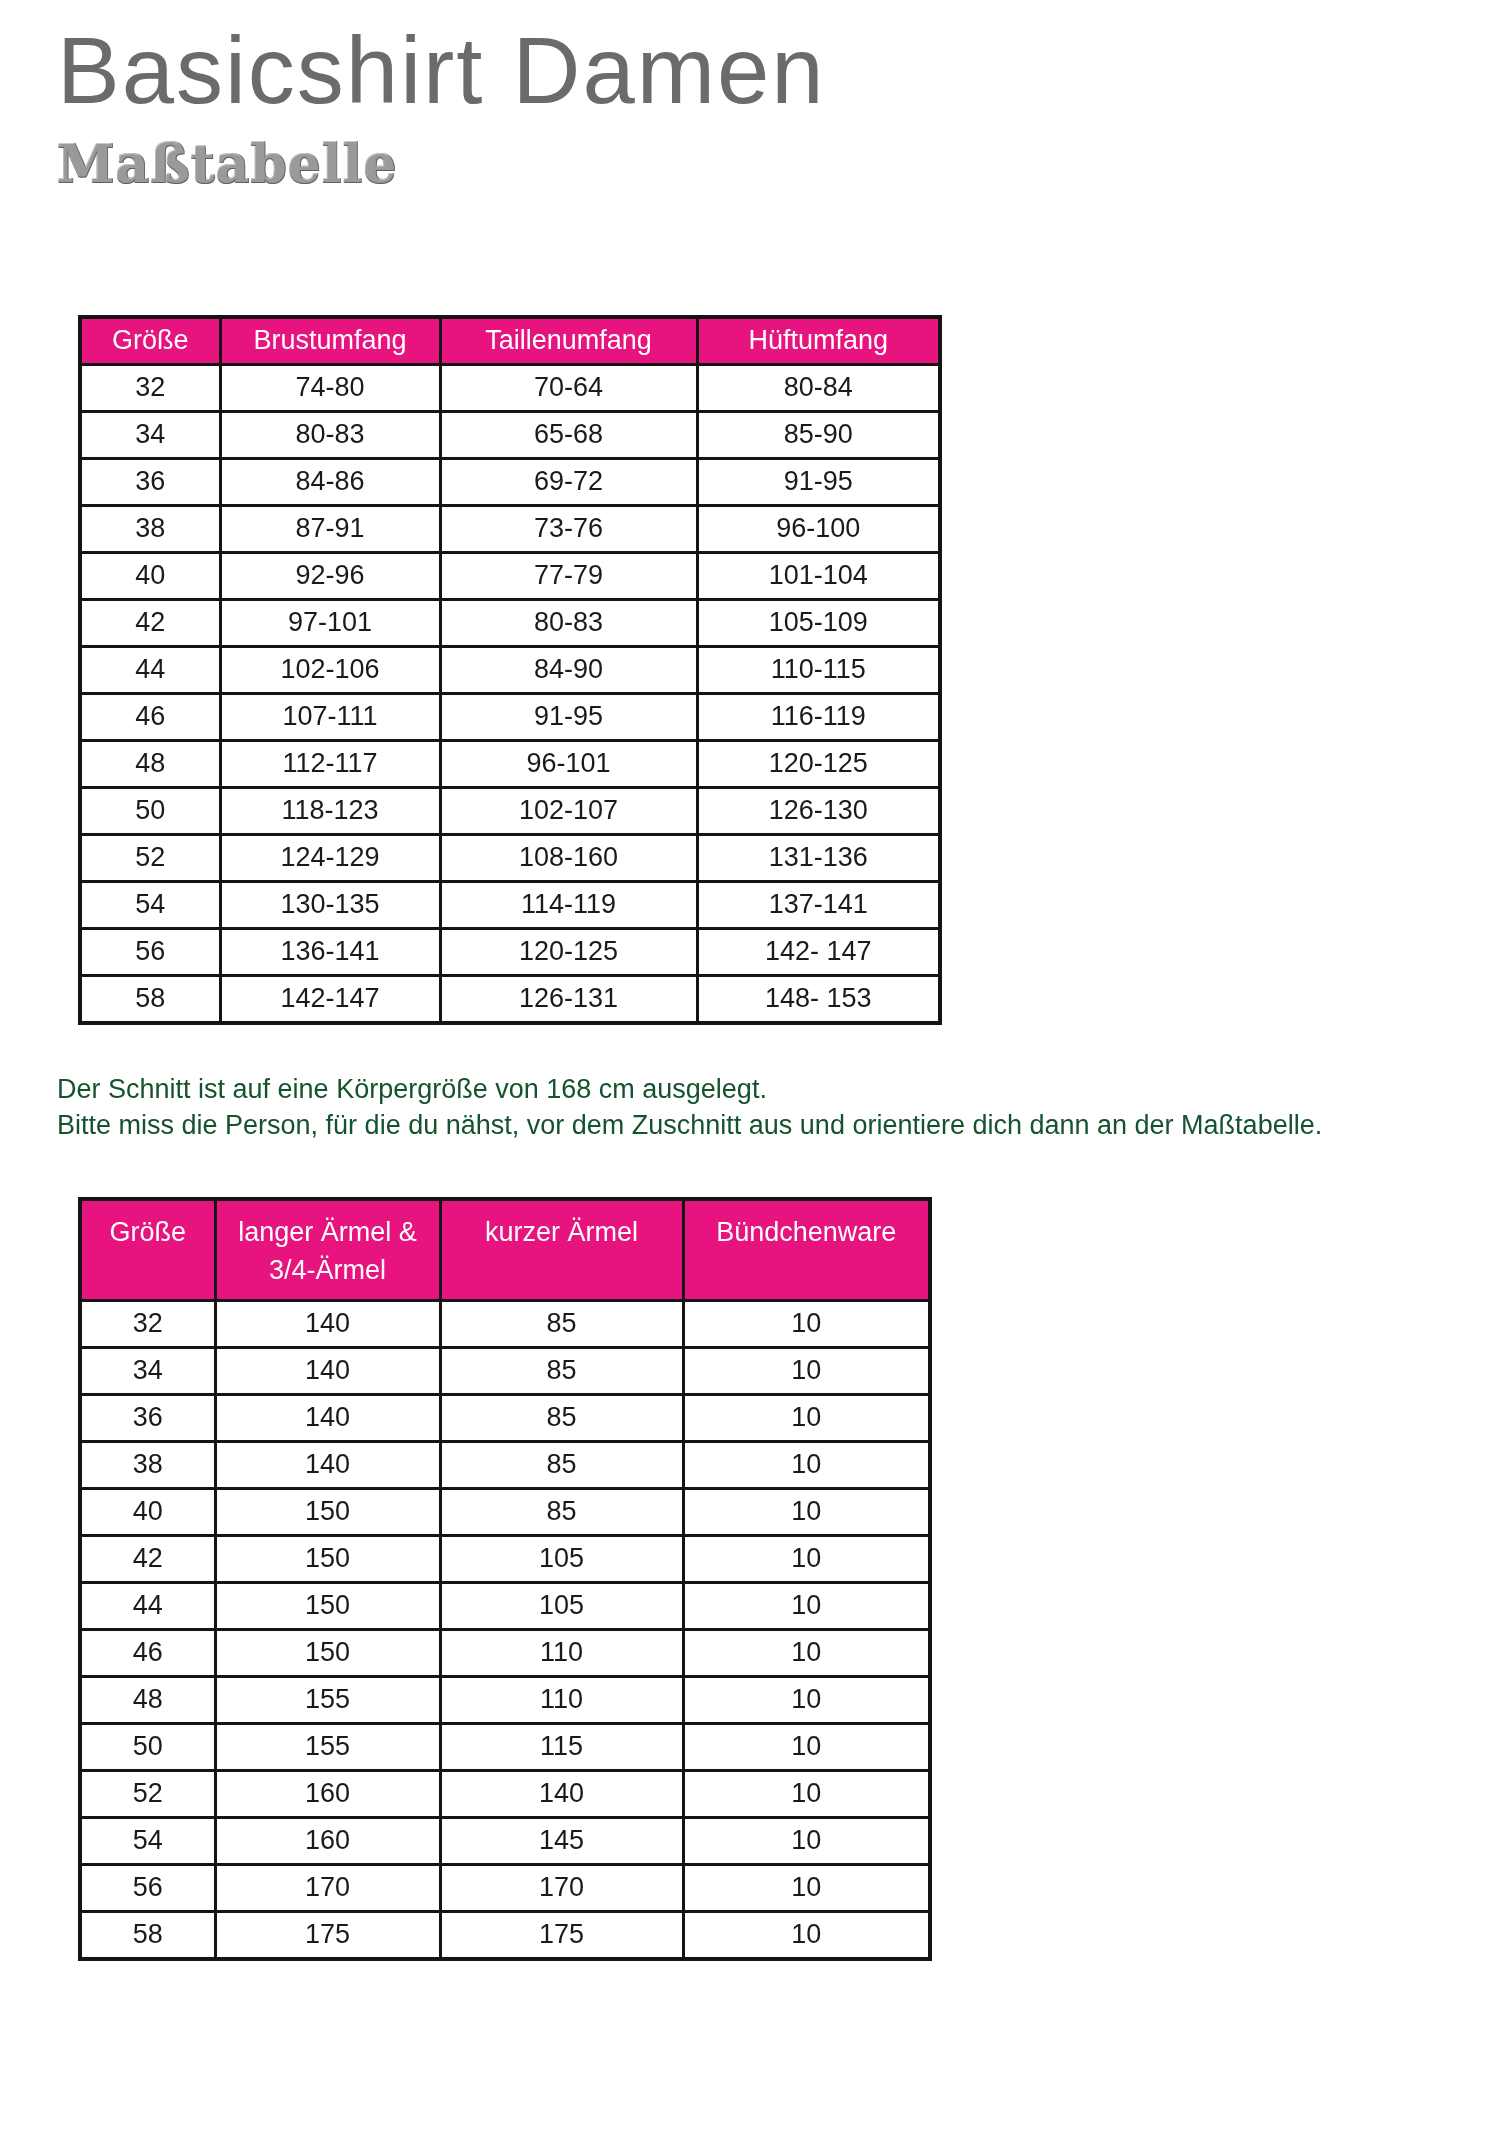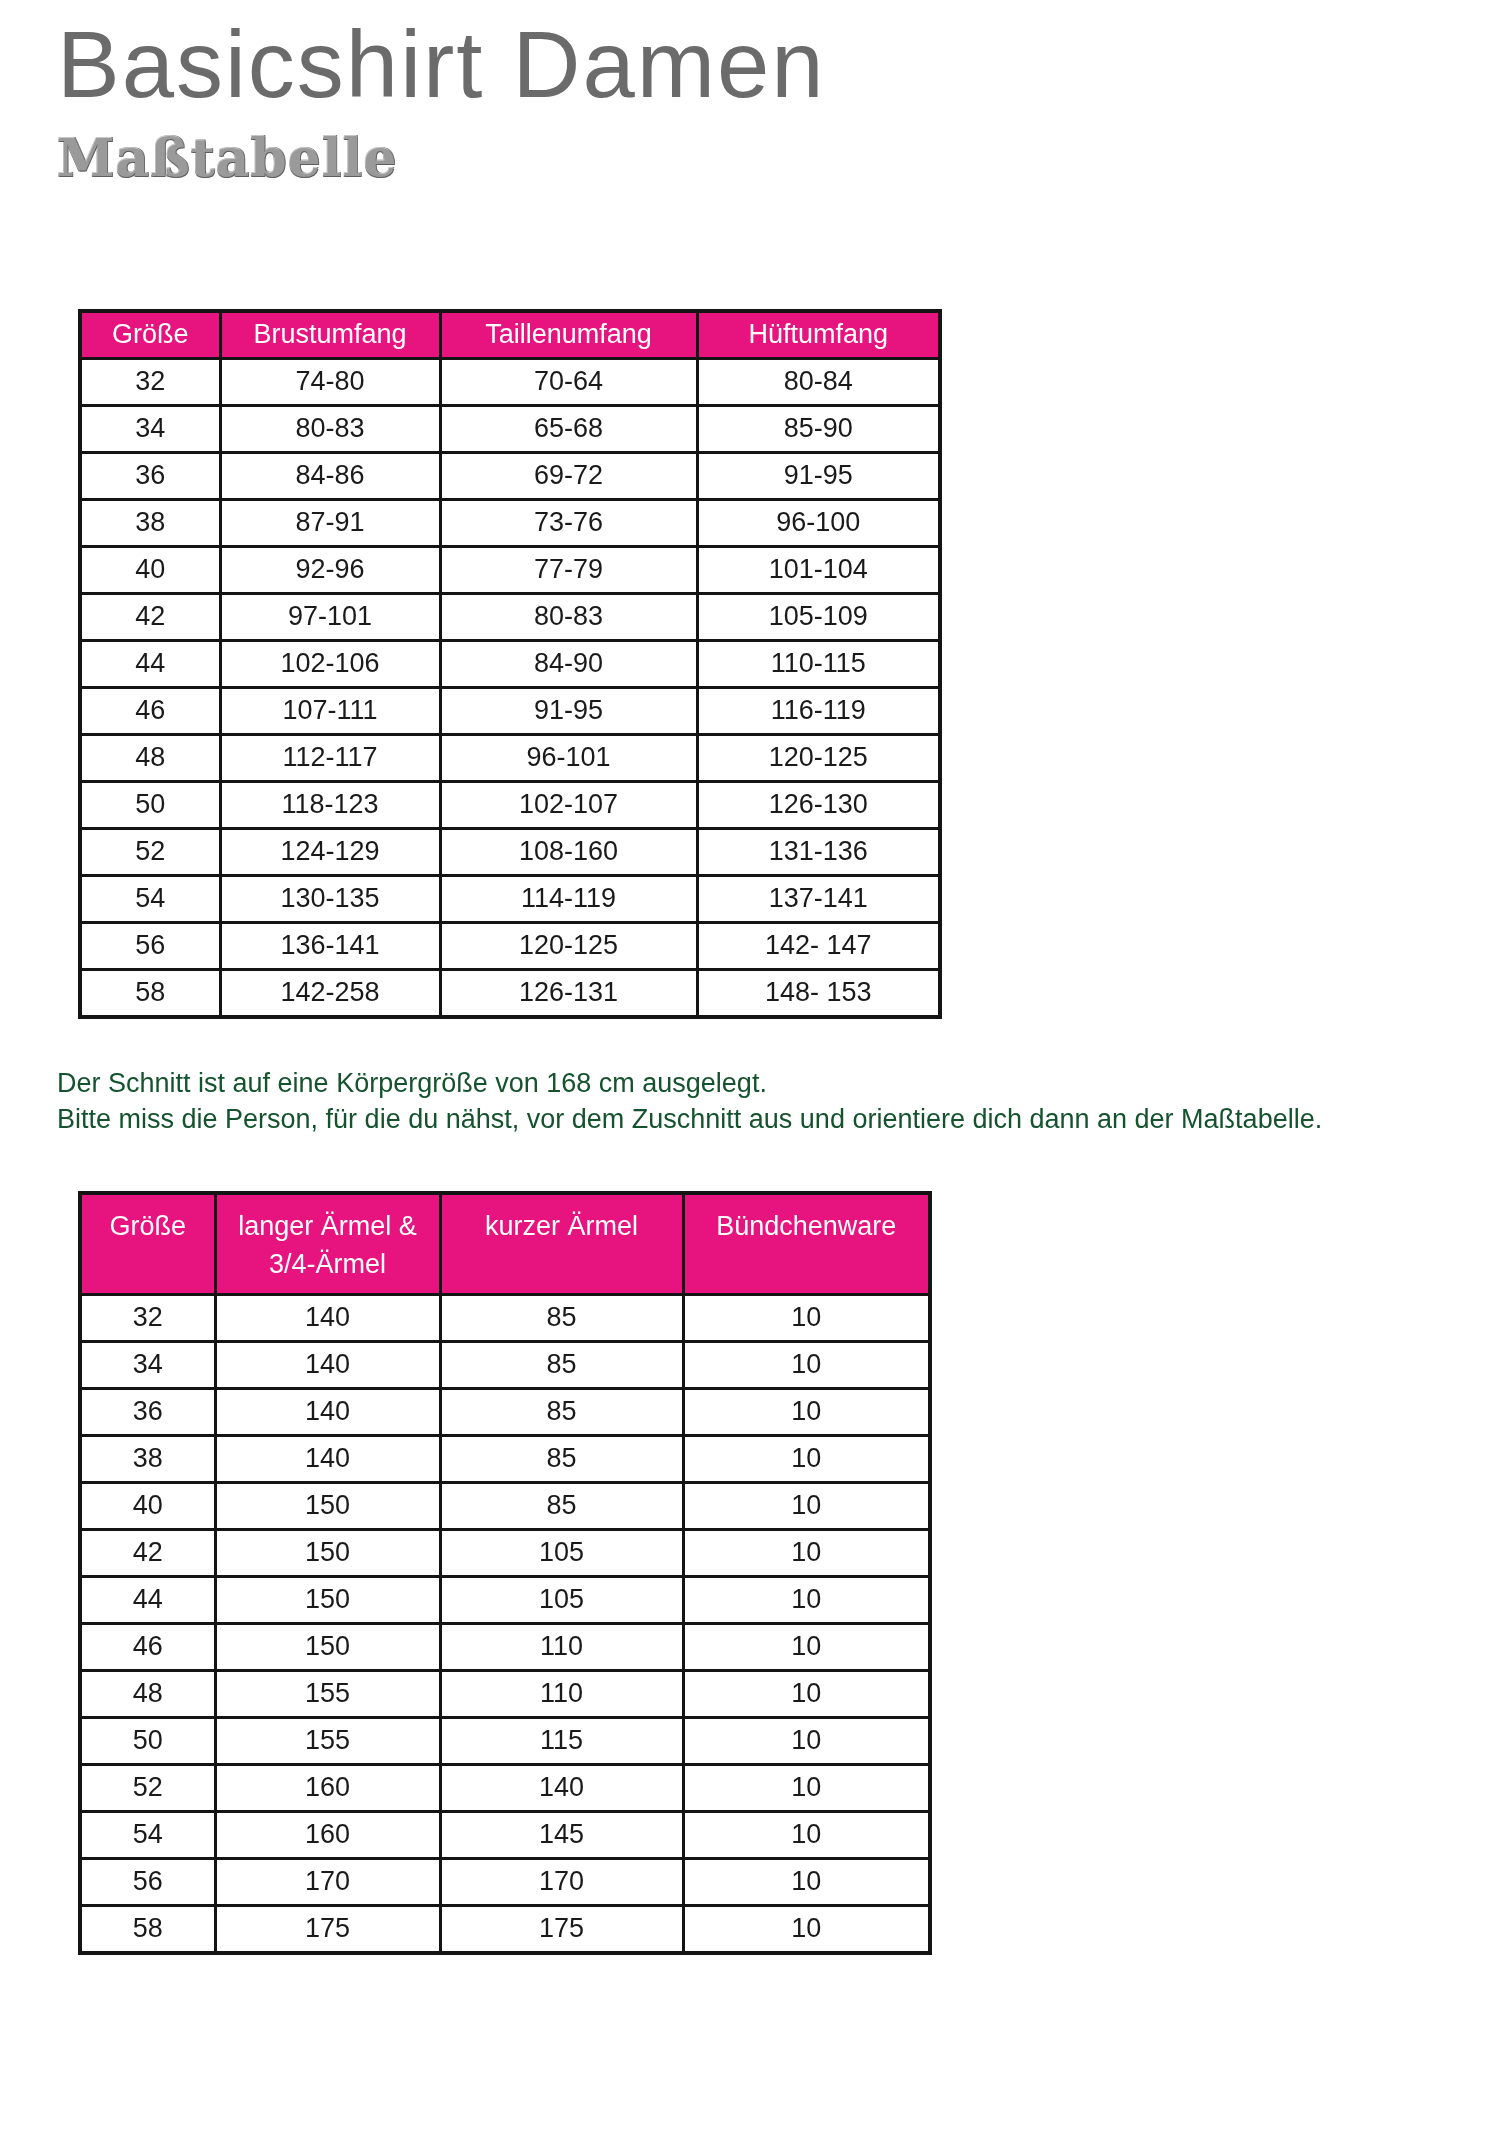--- a/index.html
+++ b/index.html
@@ -2,21 +2,21 @@
 <html><head>
 <meta charset="utf-8">
 <style>
   html, body { margin: 0; padding: 0; background: #ffffff; }
   body {
     width: 1496px; height: 2155px;
     font-family: "Liberation Sans", sans-serif;
     color: #1a1a1a;
     overflow: hidden;
   }
-  .page { padding-top: 14px; }
+  .page { padding-top: 20px; }
 
   
   .doc-title {
     margin: 0 0 0 57px;
     font-size: 94px;
     font-weight: normal;
     letter-spacing: 2px;
     color: #6b6b6b;
     line-height: 1.08;
   }
@@ -181,21 +181,21 @@
           <td>137-141</td>
         </tr>
         <tr>
           <td>56</td>
           <td>136-141</td>
           <td>120-125</td>
           <td>142- 147</td>
         </tr>
         <tr>
           <td>58</td>
-          <td>142-258</td>
+          <td>142-147</td>
           <td>126-131</td>
           <td>148- 153</td>
         </tr>
       </tbody>
     </table>
 
   <div class="note">
     <div>Der Schnitt ist auf eine Körpergröße von 168 cm ausgelegt.</div>
     <div>Bitte miss die Person, für die du nähst, vor dem Zuschnitt aus und orientiere dich dann an der Maßtabelle.</div>
   </div>

